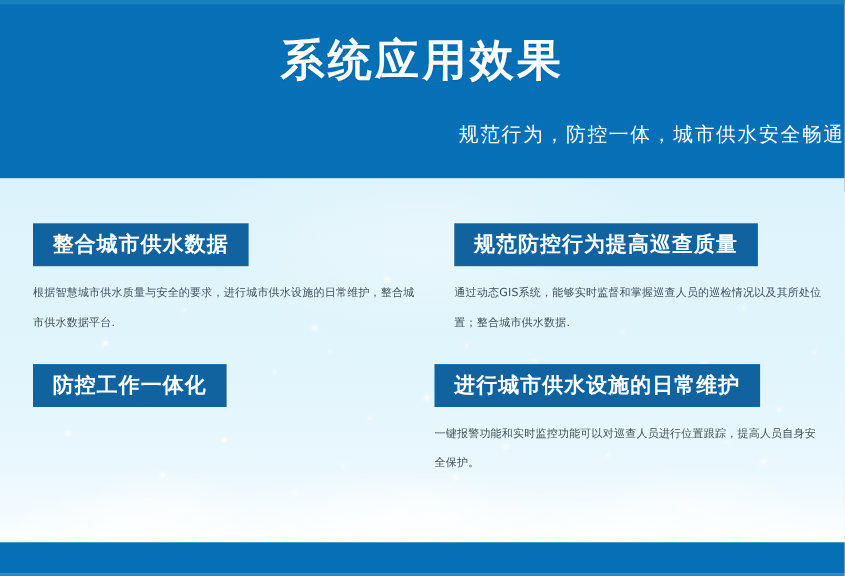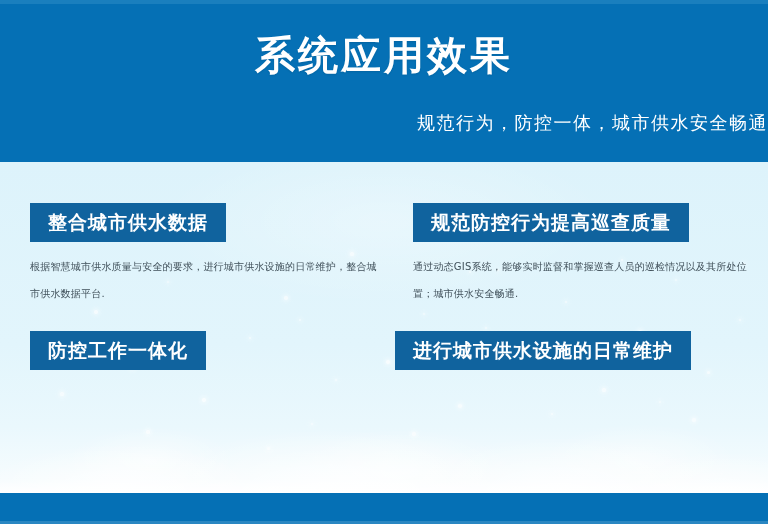--- a/index.html
+++ b/index.html
@@ -158,27 +158,28 @@
 
 <div class="cards">
 
   <div class="card card-1">
     <div class="card-badge">整合城市供水数据</div>
     <div class="card-body">根据智慧城市供水质量与安全的要求，进行城市供水设施的日常维护，整合城市供水数据平台.</div>
   </div>
 
   <div class="card card-2">
     <div class="card-badge">规范防控行为提高巡查质量</div>
-    <div class="card-body">通过动态GIS系统，能够实时监督和掌握巡查人员的巡检情况以及其所处位置；城市供水安全畅通.</div>
+    <div class="card-body">通过动态GIS系统，能够实时监督和掌握巡查人员的巡检情况以及其所处位置；整合城市供水数据.</div>
   </div>
 
   <div class="card card-3">
     <div class="card-badge">防控工作一体化</div>
   </div>
 
   <div class="card card-4">
     <div class="card-badge">进行城市供水设施的日常维护</div>
+    <div class="card-body">一键报警功能和实时监控功能可以对巡查人员进行位置跟踪，提高人员自身安全保护。</div>
   </div>
 
 </div>
 
 <div class="bottom-bar"></div>
 <div class="bottom-edge"></div>
 
 </body></html>

